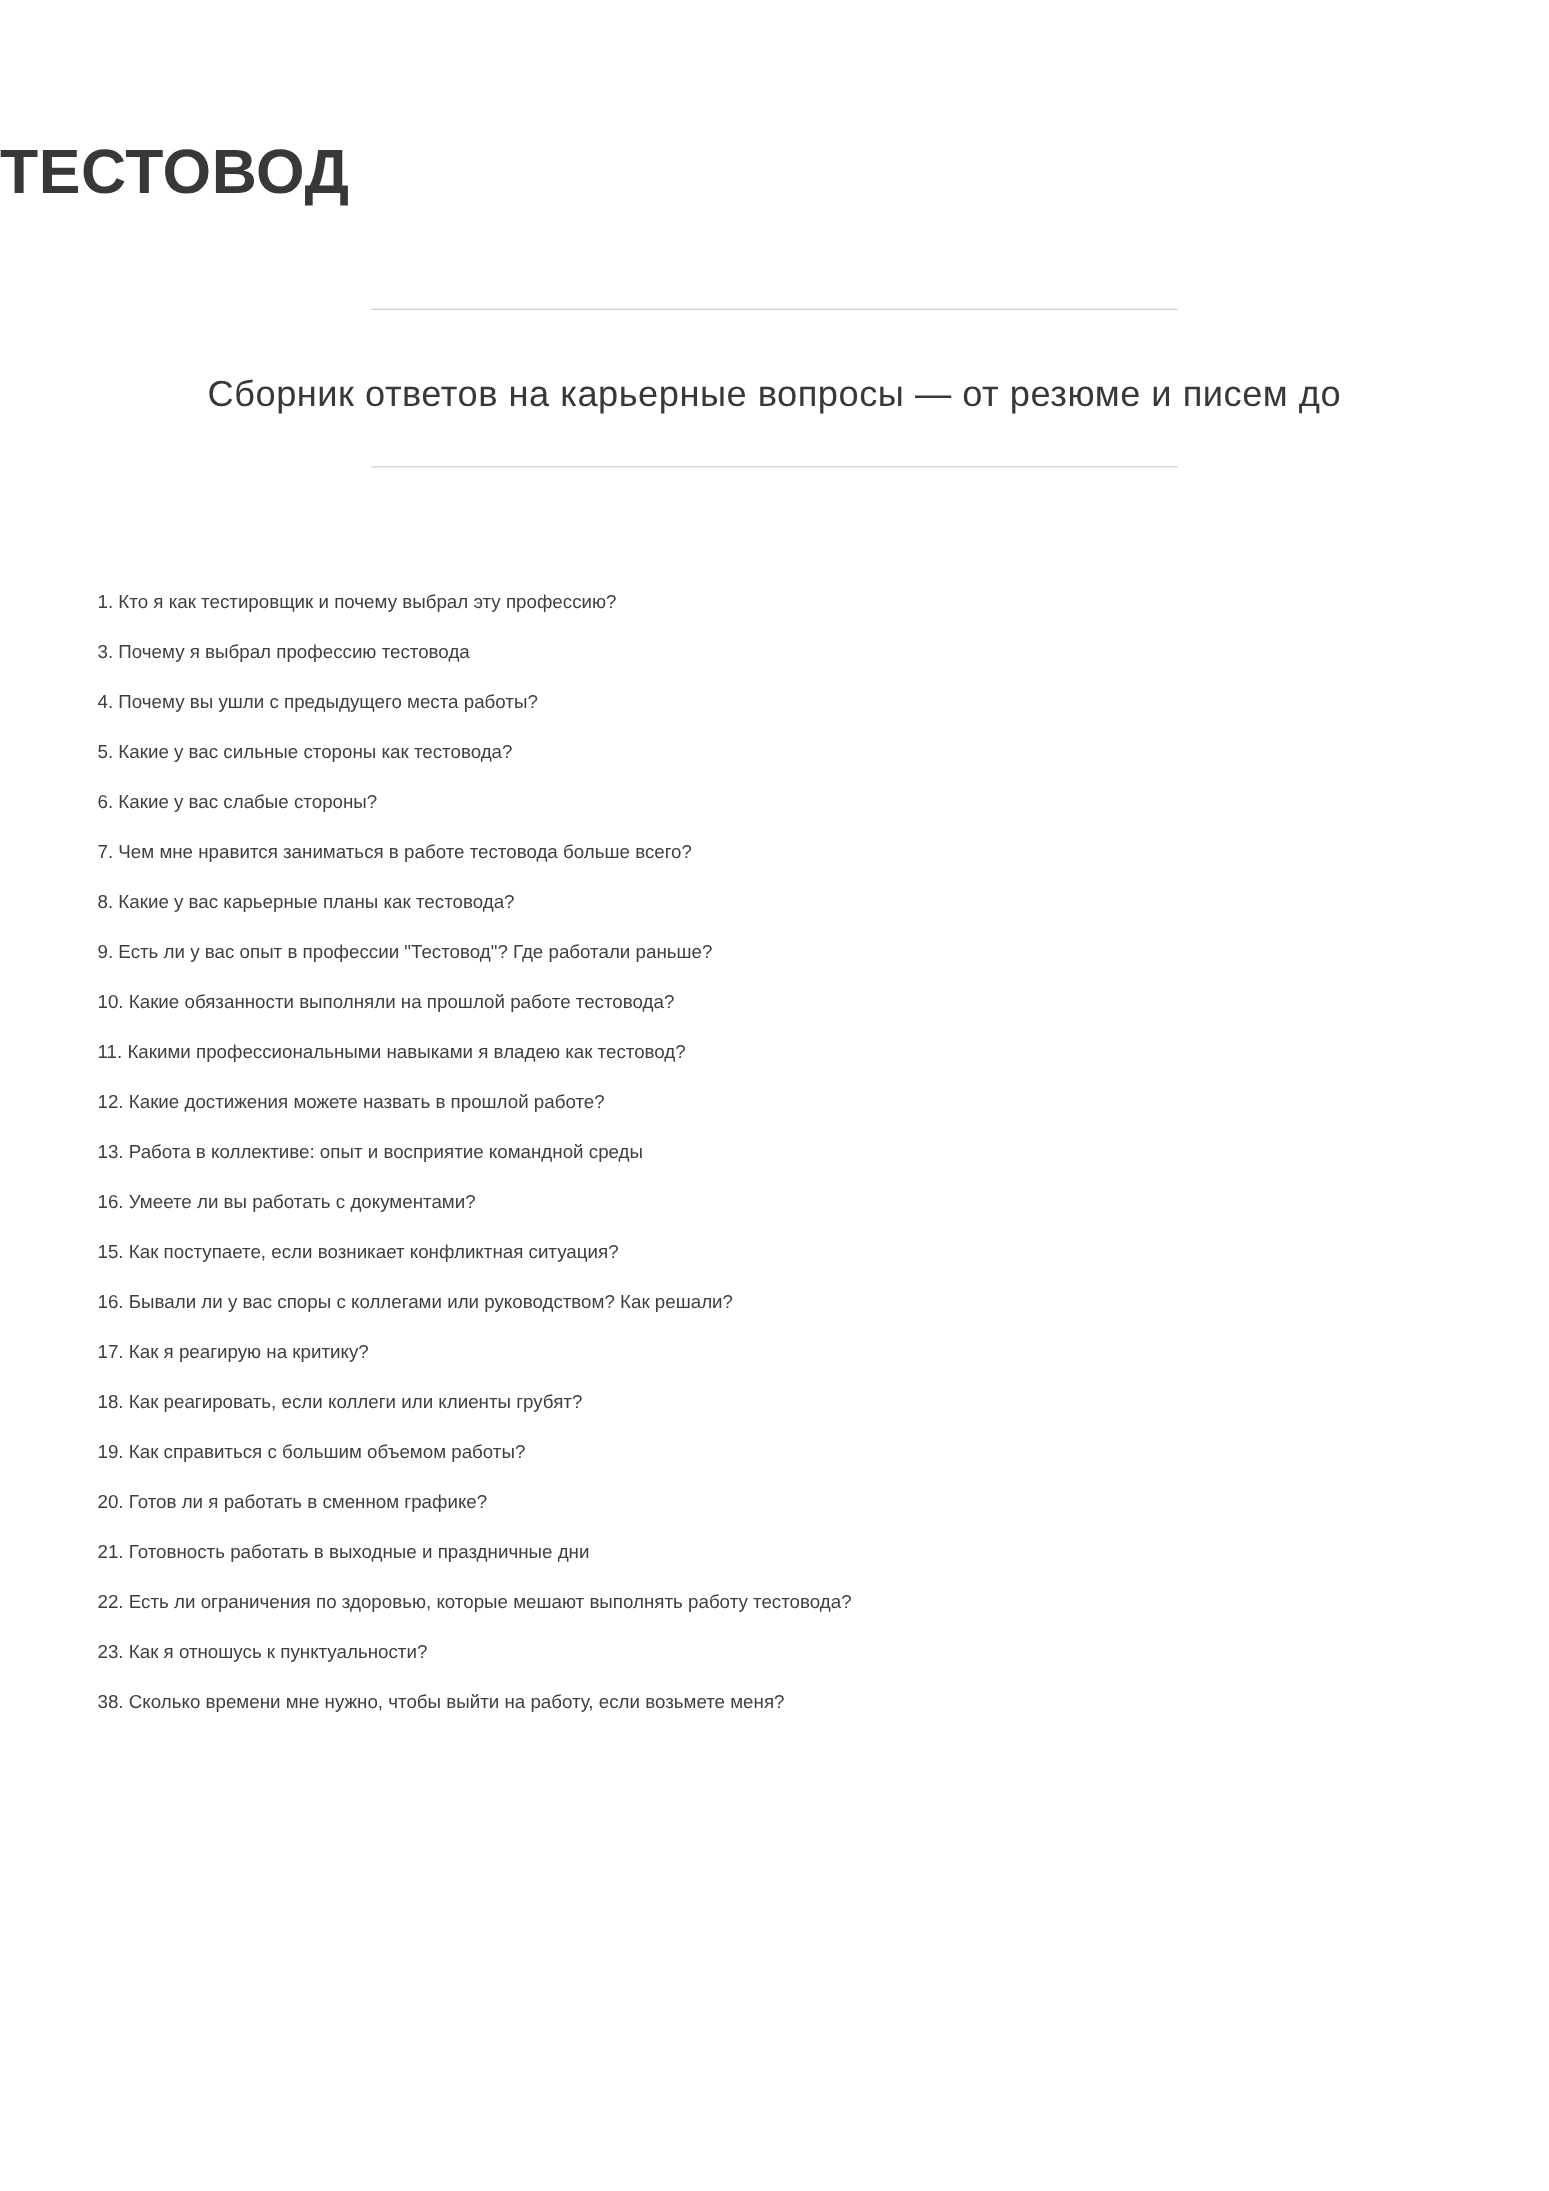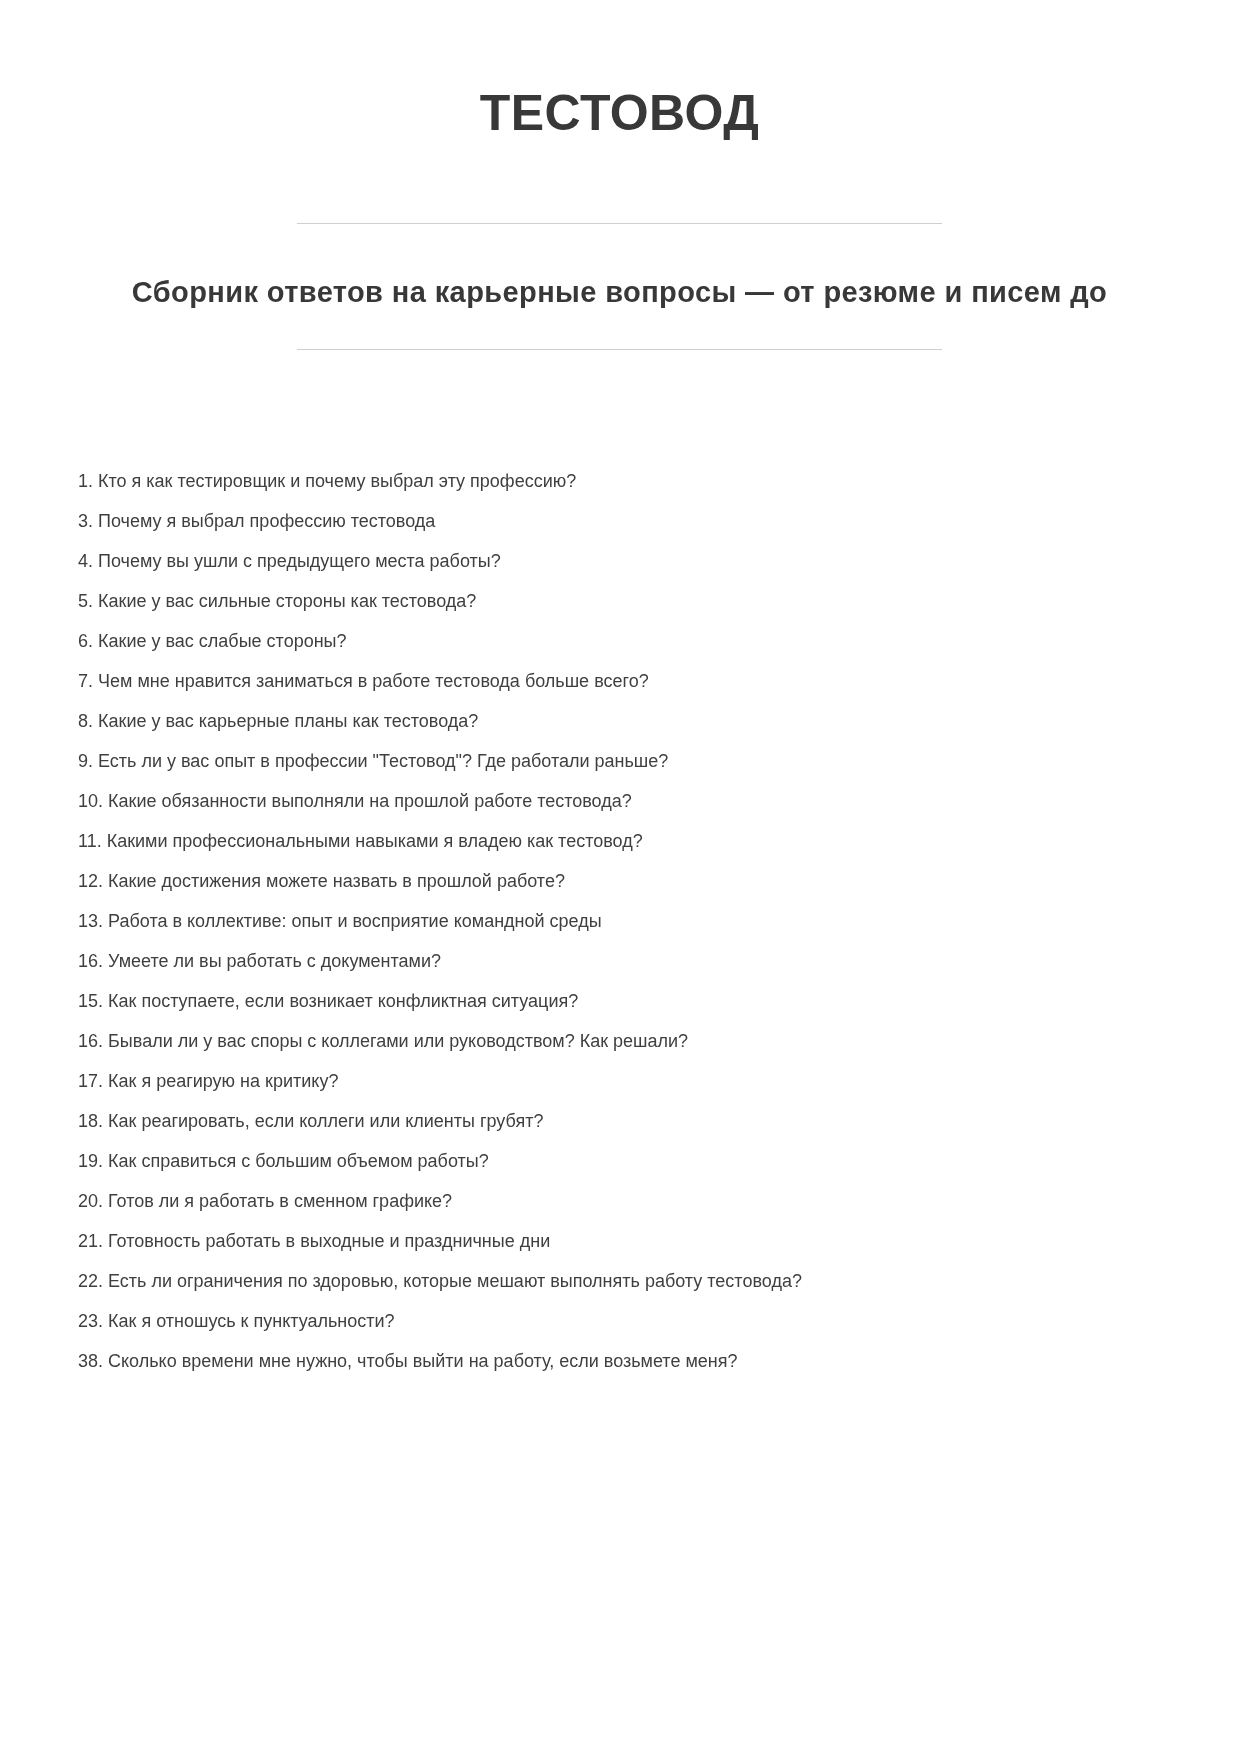--- a/index.html
+++ b/index.html
@@ -14,54 +14,53 @@
     overflow: hidden;
   }
   .page {
     position: relative;
     width: 100%;
     height: 100%;
     box-sizing: border-box;
   }
   .title {
     margin: 0;
-    padding-top: 84px;
+    padding-top: 108px;
     font-size: 50px;
     line-height: 58px;
     font-weight: 700;
-    text-align: center;
     color: var(--text-title, #383838);
     letter-spacing: 0.5px;
   }
   .rule {
     border: none;
     border-top: 1px solid var(--divider, #cfcfcf);
     width: 645px;
     margin: 0 auto;
     height: 0;
   }
   .rule-top { margin-top: 81px; }
   .rule-bottom { margin-top: 33px; }
   .subtitle {
     margin-top: 44px;
     text-align: center;
     color: var(--text-title, #3d3d3d);
     font-size: 29px;
-    font-weight: 700;
+    font-weight: 400;
     letter-spacing: 0.4px;
   }
   .subtitle-line {
     line-height: 48px;
   }
   .list {
-    margin-top: 111px;
+    margin-top: 88px;
     padding-left: 78px;
     padding-right: 40px;
     color: var(--text-body, #3f3f3f);
-    font-size: 18px;
+    font-size: 15px;
   }
   .q-row {
     line-height: 40px;
     white-space: nowrap;
   }
 </style>
 </head>
 <body>
 
 <div class="page">

